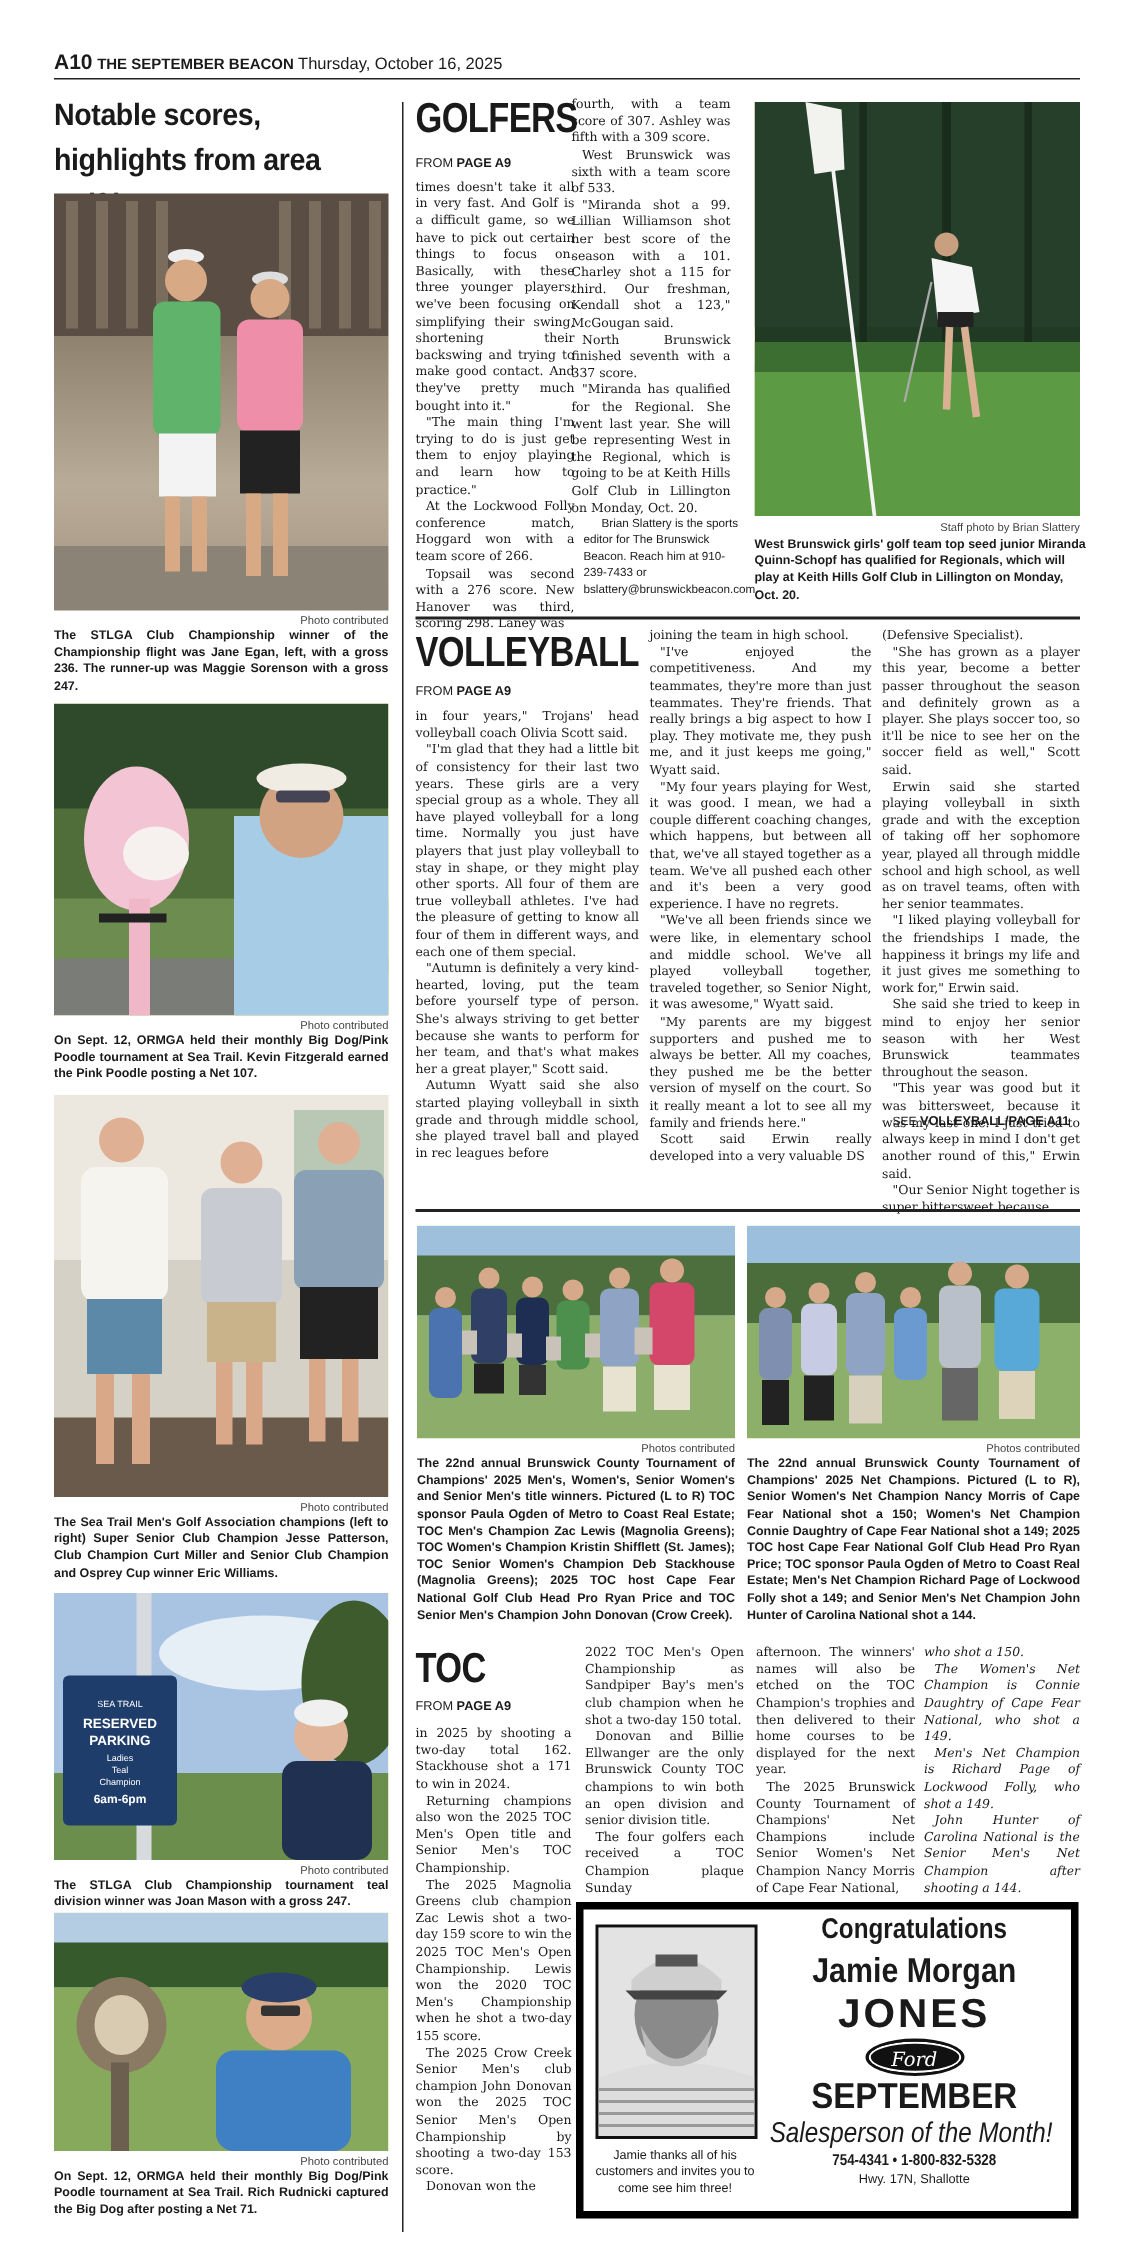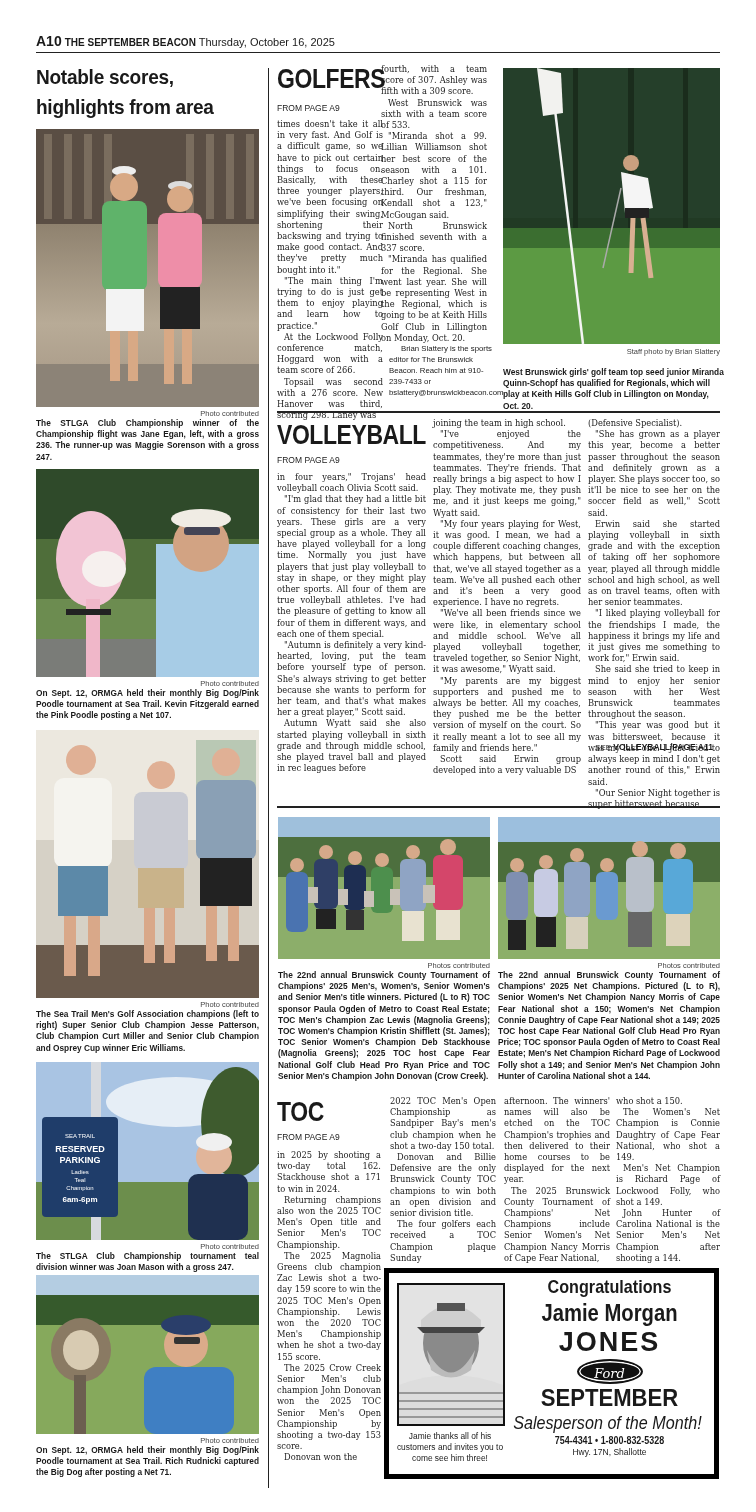--- a/index.html
+++ b/index.html
@@ -17,21 +17,21 @@
   .left-title { left: 36px; top: 62px; width: 228px; font-family: "Liberation Sans", sans-serif; font-weight: bold; font-size: 20.5px; line-height: 30px; letter-spacing: -0.3px; transform: scaleX(0.93); transform-origin: left top; }
   .photo { background: #fef9c3; overflow: hidden; }
   .credit { font-family: "Liberation Sans", sans-serif; font-size: 7.5px; color: #444; text-align: right; }
   .cap { font-family: "Liberation Sans", sans-serif; font-weight: bold; font-size: 8.3px; line-height: 11.2px; text-align: justify; }
 
   .col-rule-v { width: 1px; background: #222; }
 
   
   .jump-head { font-family: "Liberation Sans", sans-serif; font-weight: bold; font-size: 28px; line-height: 30px; transform: scaleX(0.82); transform-origin: left top; letter-spacing: -0.5px; }
   .from { font-family: "Liberation Sans", sans-serif; font-size: 8.5px; }
-  .from b { font-weight: normal; }
+  .from b { font-weight: bold; }
 
   .body-col { font-family: "DejaVu Serif", serif; font-size: 8.3px; line-height: 11.2px; text-align: justify; hyphens: auto; }
   .body-col p { text-indent: 7px; }
   .body-col p.noind { text-indent: 0; }
 
   .bio { font-family: "Liberation Sans", sans-serif; font-size: 7.8px; line-height: 11px; }
   .hrule { height: 1.5px; background: #222; }
 
   .see { font-family: "Liberation Sans", sans-serif; font-size: 8px; text-align: center; }
   .see b { font-weight: bold; font-size: 8.5px; }
@@ -216,41 +216,41 @@
     <path d="M34 0 L58 5 L60 45 L40 48 Z" fill="#f2f2ef"></path>
     <circle cx="128" cy="95" r="8" fill="#c9a07f"></circle>
     <path d="M118 104 L145 110 L150 140 L122 145 Z" fill="#f5f5f5"></path>
     <rect x="122" y="140" width="24" height="10" fill="#222"></rect>
     <line x1="130" y1="150" x2="128" y2="205" stroke="#d9b092" stroke-width="5"></line>
     <line x1="140" y1="150" x2="148" y2="210" stroke="#d9b092" stroke-width="5"></line>
     <line x1="118" y1="120" x2="100" y2="200" stroke="#aaa" stroke-width="1.5"></line>
   </svg>
 </div>
 <div class="abs credit" style="left:503px;top:347px;width:217px;">Staff photo by Brian Slattery</div>
-<p class="abs cap" style="left:503px;top:357px;width:222px;text-align:left;margin-top:10px;">West Brunswick girls' golf team top seed junior Miranda Quinn-Schopf has qualified for Regionals, which will play at Keith Hills Golf Club in Lillington on Monday, Oct. 20.</p>
+<p class="abs cap" style="left:503px;top:357px;width:222px;text-align:left;">West Brunswick girls' golf team top seed junior Miranda Quinn-Schopf has qualified for Regionals, which will play at Keith Hills Golf Club in Lillington on Monday, Oct. 20.</p>
 
 <div class="abs hrule" style="left:277px;top:411px;width:443px;"></div>
 
 <h2 class="abs jump-head" style="left:277px;top:420px;">VOLLEYBALL</h2>
 <div class="abs from" style="left:277px;top:455px;">
   <span>FROM</span> <b>PAGE A9</b>
 </div>
 <div class="abs body-col" style="left:277px;top:472px;width:149px;">
   <p class="noind">in four years," Trojans' head volleyball coach Olivia Scott said.</p>
   <p>"I'm glad that they had a little bit of consistency for their last two years. These girls are a very special group as a whole. They all have played volleyball for a long time. Normally you just have players that just play volleyball to stay in shape, or they might play other sports. All four of them are true volleyball athletes. I've had the pleasure of getting to know all four of them in different ways, and each one of them special.</p>
   <p>"Autumn is definitely a very kind-hearted, loving, put the team before yourself type of person. She's always striving to get better because she wants to perform for her team, and that's what makes her a great player," Scott said.</p>
   <p>Autumn Wyatt said she also started playing volleyball in sixth grade and through middle school, she played travel ball and played in rec leagues before</p>
 </div>
 <div class="abs body-col" style="left:433px;top:418px;width:148px;">
   <p class="noind">joining the team in high school.</p>
   <p>"I've enjoyed the competitiveness. And my teammates, they're more than just teammates. They're friends. That really brings a big aspect to how I play. They motivate me, they push me, and it just keeps me going," Wyatt said.</p>
   <p>"My four years playing for West, it was good. I mean, we had a couple different coaching changes, which happens, but between all that, we've all stayed together as a team. We've all pushed each other and it's been a very good experience. I have no regrets.</p>
   <p>"We've all been friends since we were like, in elementary school and middle school. We've all played volleyball together, traveled together, so Senior Night, it was awesome," Wyatt said.</p>
   <p>"My parents are my biggest supporters and pushed me to always be better. All my coaches, they pushed me be the better version of myself on the court. So it really meant a lot to see all my family and friends here."</p>
-  <p>Scott said Erwin group developed into a very valuable DS</p>
+  <p>Scott said Erwin really developed into a very valuable DS</p>
 </div>
 <div class="abs body-col" style="left:588px;top:418px;width:132px;">
   <p class="noind">(Defensive Specialist).</p>
   <p>"She has grown as a player this year, become a better passer throughout the season and definitely grown as a player. She plays soccer too, so it'll be nice to see her on the soccer field as well," Scott said.</p>
   <p>Erwin said she started playing volleyball in sixth grade and with the exception of taking off her sophomore year, played all through middle school and high school, as well as on travel teams, often with her senior teammates.</p>
   <p>"I liked playing volleyball for the friendships I made, the happiness it brings my life and it just gives me something to work for," Erwin said.</p>
   <p>She said she tried to keep in mind to enjoy her senior season with her West Brunswick teammates throughout the season.</p>
   <p>"This year was good but it was bittersweet, because it was my last one. I just tried to always keep in mind I don't get another round of this," Erwin said.</p>
   <p>"Our Senior Night together is super bittersweet because</p>
 </div>
@@ -330,28 +330,28 @@
 </div>
 <div class="abs body-col" style="left:277px;top:1150px;width:104px;">
   <p class="noind">in 2025 by shooting a two-day total 162. Stackhouse shot a 171 to win in 2024.</p>
   <p>Returning champions also won the 2025 TOC Men's Open title and Senior Men's TOC Championship.</p>
   <p>The 2025 Magnolia Greens club champion Zac Lewis shot a two-day 159 score to win the 2025 TOC Men's Open Championship. Lewis won the 2020 TOC Men's Championship when he shot a two-day 155 score.</p>
   <p>The 2025 Crow Creek Senior Men's club champion John Donovan won the 2025 TOC Senior Men's Open Championship by shooting a two-day 153 score.</p>
   <p>Donovan won the</p>
 </div>
 <div class="abs body-col" style="left:390px;top:1096px;width:106px;">
   <p class="noind">2022 TOC Men's Open Championship as Sandpiper Bay's men's club champion when he shot a two-day 150 total.</p>
-  <p>Donovan and Billie Defensive are the only Brunswick County TOC champions to win both an open division and senior division title.</p>
+  <p>Donovan and Billie Ellwanger are the only Brunswick County TOC champions to win both an open division and senior division title.</p>
   <p>The four golfers each received a TOC Champion plaque Sunday</p>
 </div>
 <div class="abs body-col" style="left:504px;top:1096px;width:106px;">
   <p class="noind">afternoon. The winners' names will also be etched on the TOC Champion's trophies and then delivered to their home courses to be displayed for the next year.</p>
   <p>The 2025 Brunswick County Tournament of Champions' Net Champions include Senior Women's Net Champion Nancy Morris of Cape Fear National,</p>
 </div>
-<div class="abs body-col" style="left:616px;top:1096px;width:104px;">
+<div class="abs body-col" style="left:616px;top:1096px;width:104px;font-style:italic;">
   <p class="noind">who shot a 150.</p>
   <p>The Women's Net Champion is Connie Daughtry of Cape Fear National, who shot a 149.</p>
   <p>Men's Net Champion is Richard Page of Lockwood Folly, who shot a 149.</p>
   <p>John Hunter of Carolina National is the Senior Men's Net Champion after shooting a 144.</p>
 </div>
 
 <div class="abs ad">
   <div class="ad-inner">
     <div class="ad-photo">
       <div class="ad-photo-inner">

